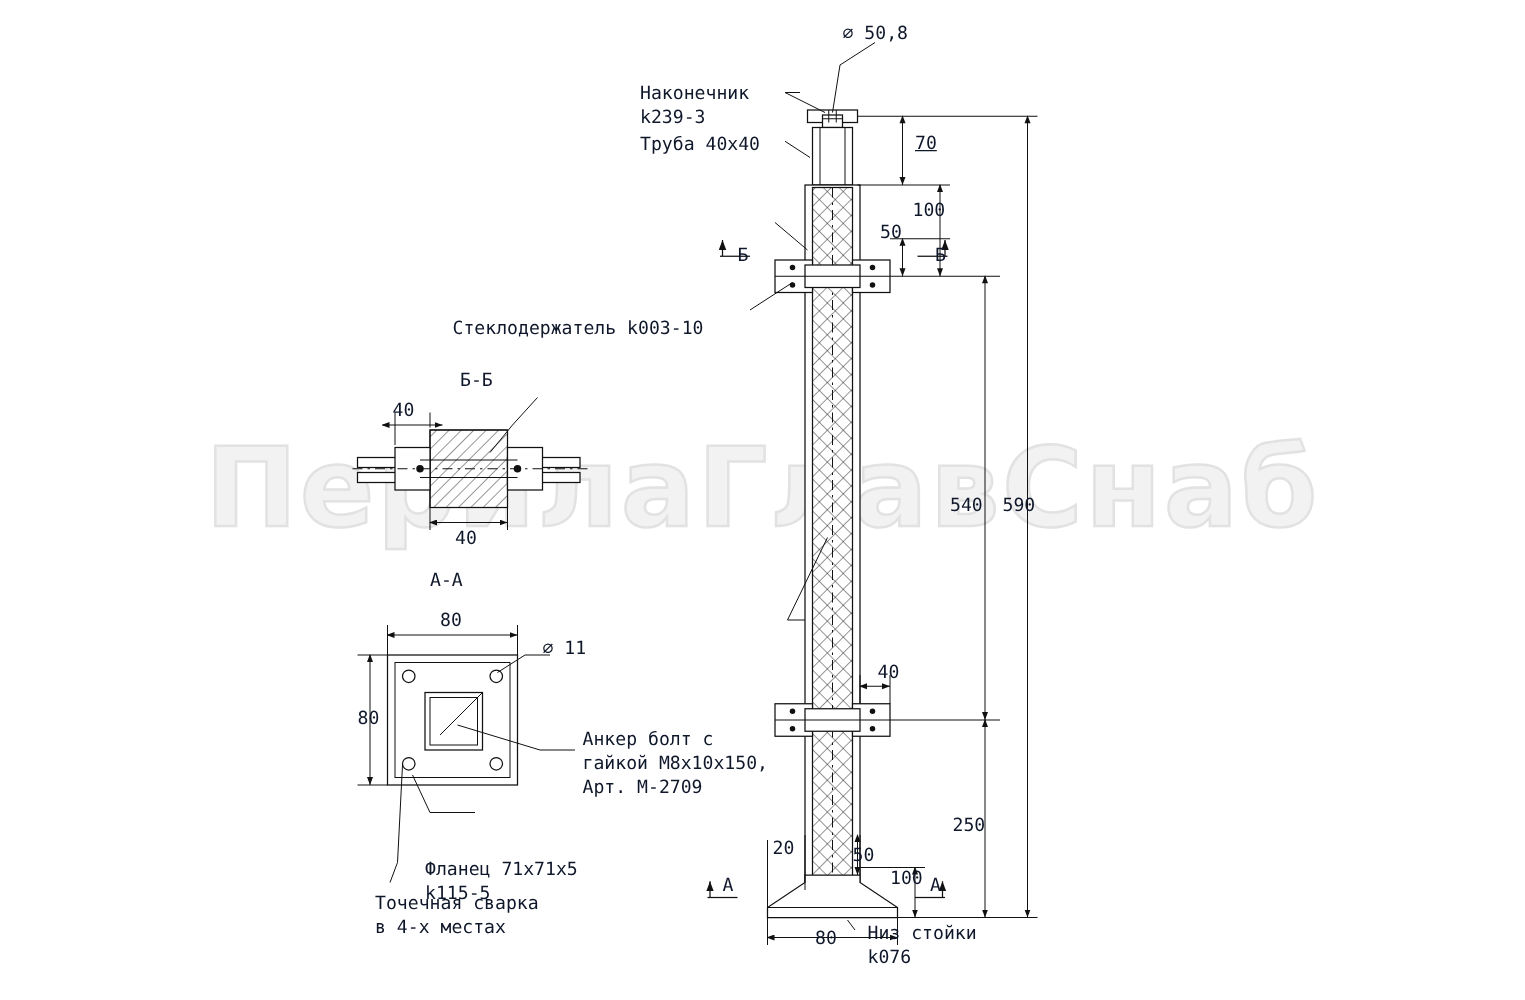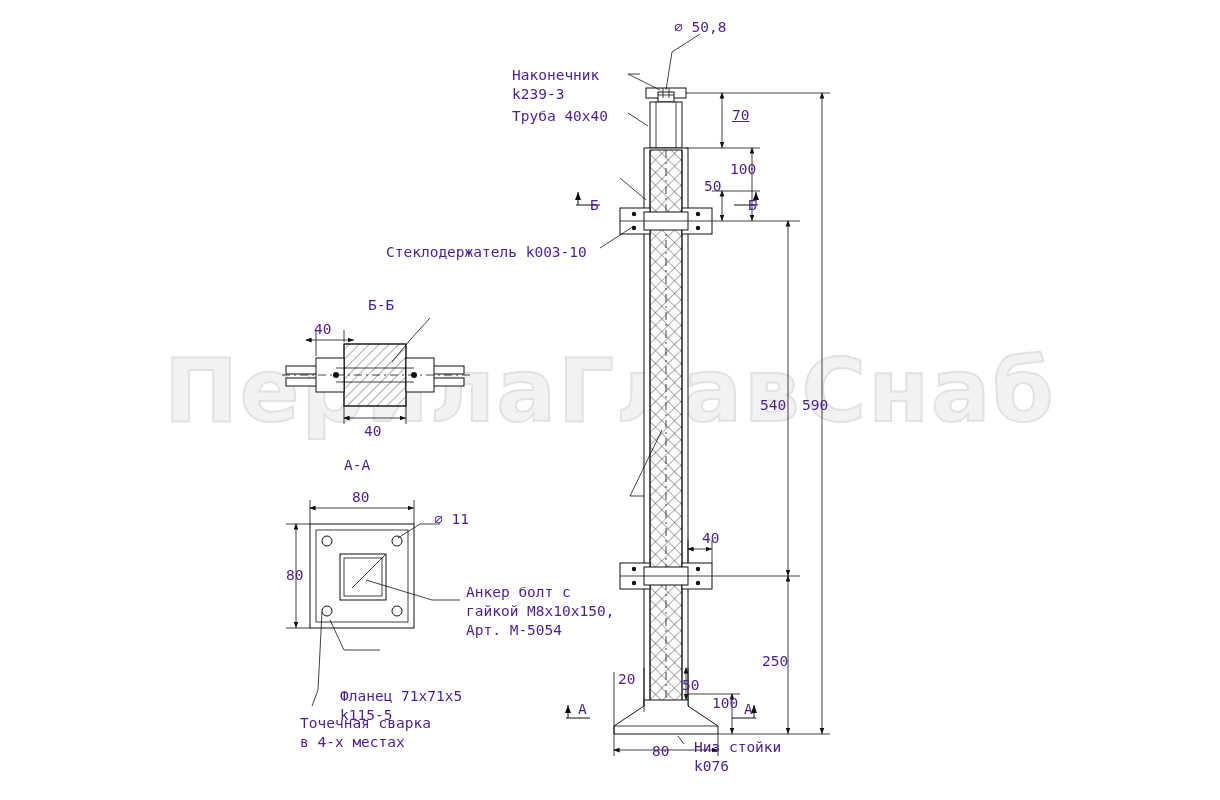--- a/index.html
+++ b/index.html
@@ -5,21 +5,21 @@
   html,body{margin:0;padding:0;background:#ffffff;}
   body{width:1220px;height:800px;position:relative;overflow:hidden;
        font-family:"DejaVu Sans Mono", monospace;color:#111;}
   #stage{position:absolute;left:0;top:0;width:1220px;height:800px;}
   .wm{position:absolute;left:0;top:330px;width:1220px;height:120px;
       display:flex;align-items:center;justify-content:center;
       font-family:"DejaVu Sans", sans-serif;font-weight:bold;font-size:88px;
       color:#f2f2f2;-webkit-text-stroke:2px #e2e2e2;letter-spacing:2px;
       user-select:none;pointer-events:none;white-space:nowrap;}
   .lbl{position:absolute;font-size:14.5px;line-height:19px;white-space:pre;
-       font-family:"DejaVu Sans Mono", monospace;color:#4c1d95;}
+       font-family:"DejaVu Sans Mono", monospace;color:#0f172a;}
   svg{position:absolute;left:0;top:0;}
   .ln{stroke:#111;stroke-width:1;fill:none;}
   .thin{stroke:#111;stroke-width:0.8;fill:none;}
   .dim{stroke:#111;stroke-width:0.8;fill:none;}
   .dash{stroke:#111;stroke-width:0.8;fill:none;stroke-dasharray:8 4 2 4;}
   .fillw{fill:#fff;stroke:#111;stroke-width:1;}
   .hatch{fill:url(#hatchP);stroke:#111;stroke-width:1;}
   .cross{fill:url(#crossP);stroke:#111;stroke-width:1;}
 </style>
 </head>
@@ -207,24 +207,24 @@
     <path class="thin" d="M628,113 L648,126"></path>
     <path class="thin" d="M620,178 L646,200"></path>
     <path class="thin" d="M600,248 L634,226"></path>
     <path class="thin" d="M644,496 L630,496 L662,430"></path>
     <path class="thin" d="M684,744 L678,736"></path>
   </svg>
 
   <div class="lbl" style="left:512px;top:66px;">Наконечник
 k239-3</div>
   <div class="lbl" style="left:512px;top:107px;">Труба 40х40</div>
-  <div class="lbl" style="left:362px;top:243px;margin-left:24px;">Стеклодержатель k003-10</div>
+  <div class="lbl" style="left:362px;top:254px;">Стеклодержатель k003-10</div>
   <div class="lbl" style="left:466px;top:583px;">Анкер болт с
 гайкой M8x10x150,
-Арт. M-5054</div>
+Арт. M-2709</div>
   <div class="lbl" style="left:340px;top:655px;margin-top:32px;">Фланец 71х71х5
 k115-5</div>
   <div class="lbl" style="left:300px;top:714px;">Точечная сварка
 в 4-х местах</div>
   <div class="lbl" style="left:694px;top:738px;">Низ стойки
 k076</div>
 
   <div class="lbl" style="left:368px;top:296px;">Б-Б</div>
   <div class="lbl" style="left:344px;top:456px;">А-А</div>
   <div class="lbl" style="left:590px;top:196px;">Б</div>

